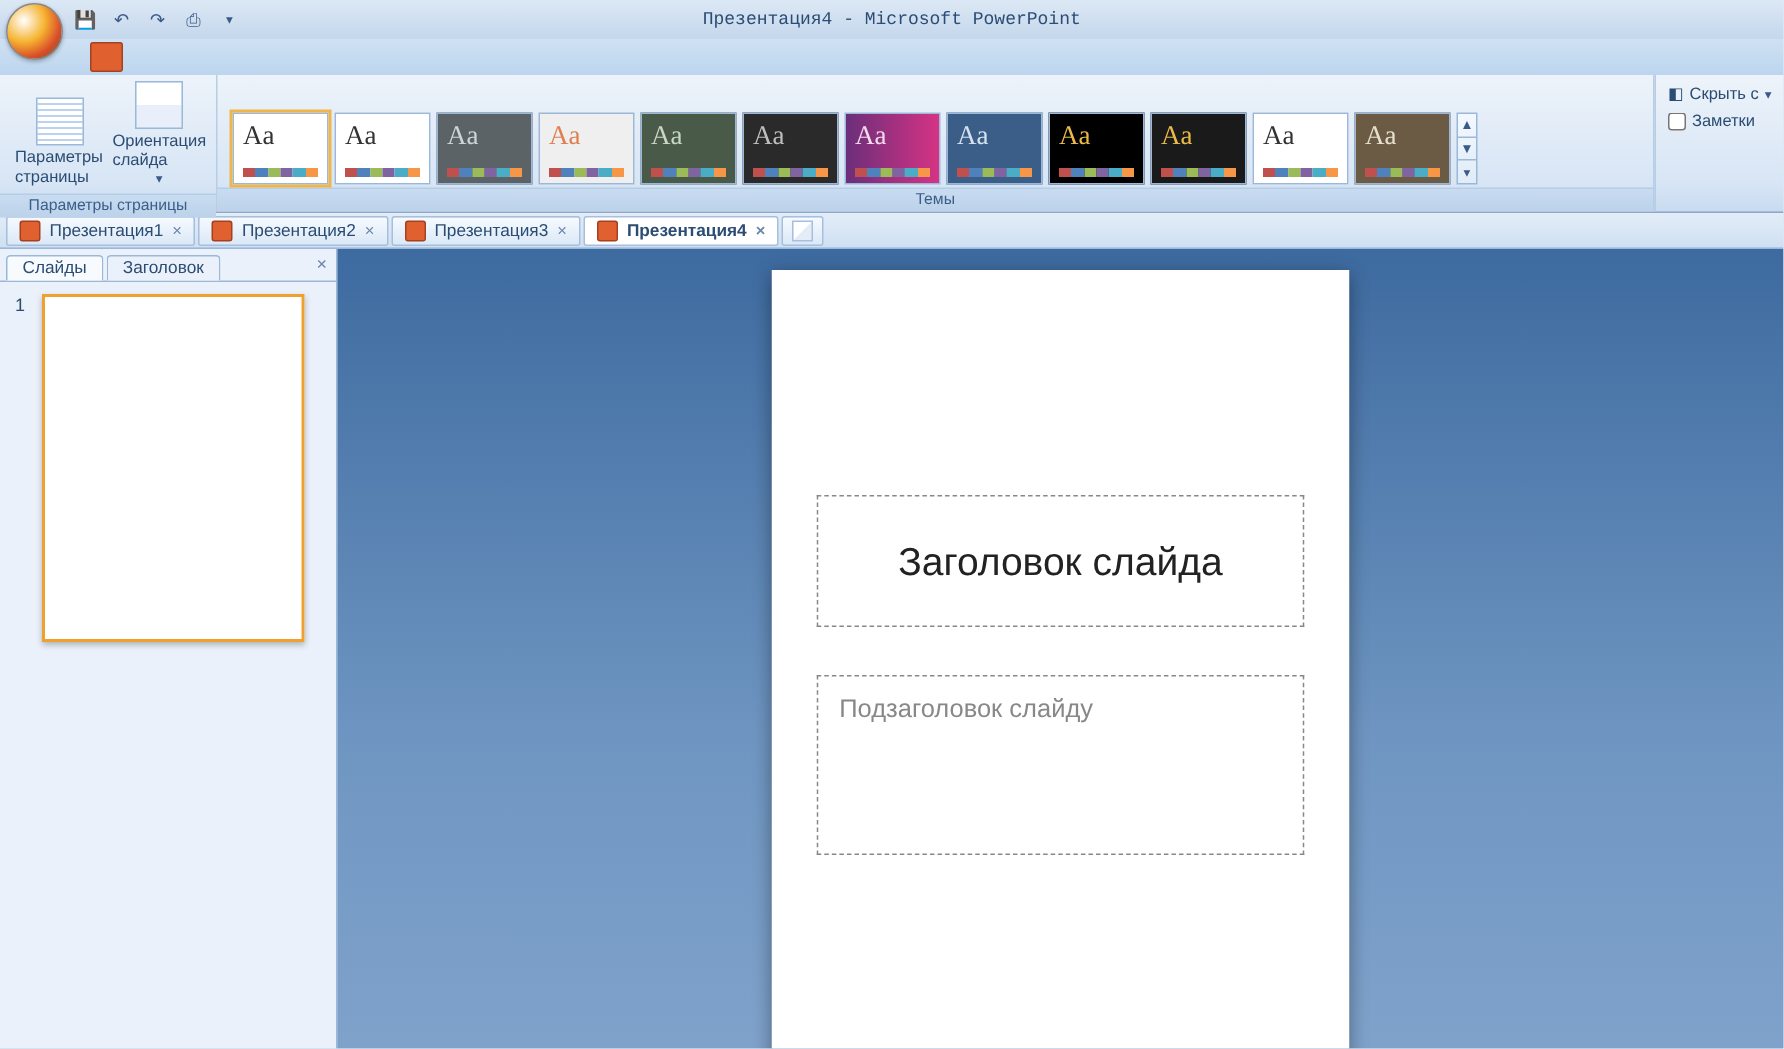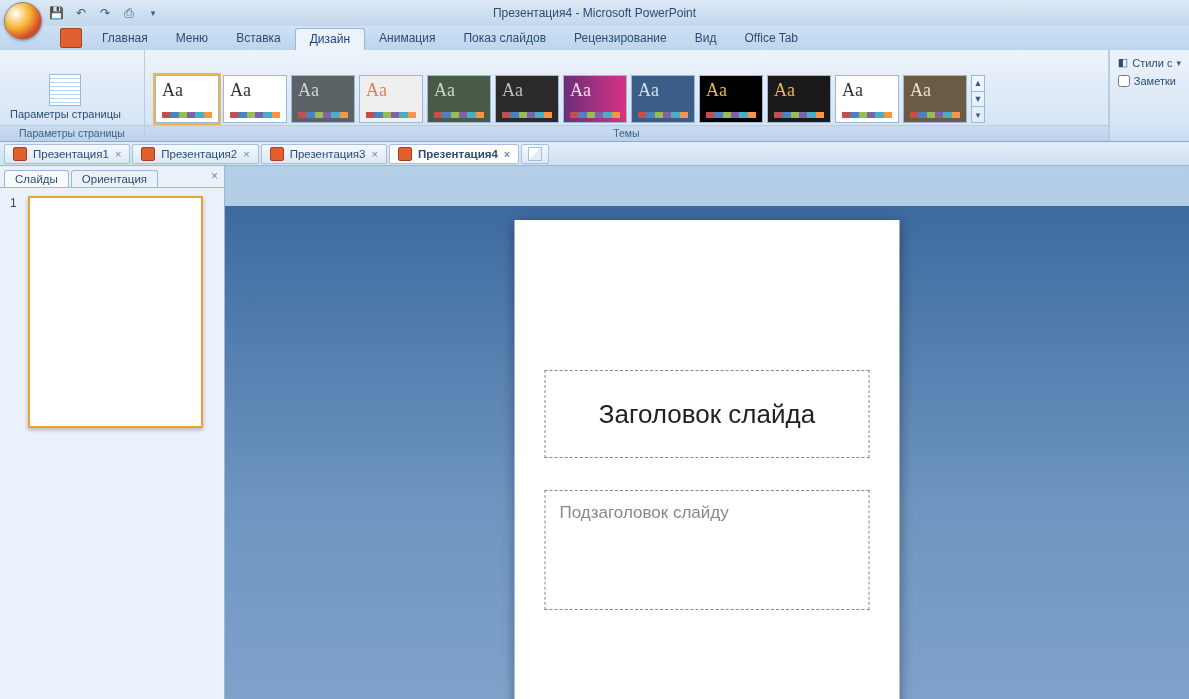--- a/index.html
+++ b/index.html
@@ -4,21 +4,21 @@
 <style>
 * { box-sizing: border-box; margin: 0; padding: 0; font-family: "Segoe UI", Tahoma, sans-serif; }
 html, body { width: 1189px; height: 699px; overflow: hidden; }
 body { background: linear-gradient(to bottom, #bcd4ec 0%, #a0bbd9 100%); display:flex; flex-direction:column; }
 
 
 .titlebar { height: 26px; background: linear-gradient(to bottom,#dce8f5,#c4d7ec); display:flex; align-items:center; font-size:12px; color:#2b4d73; position:relative;}
 .office-btn { width:38px; height:38px; border-radius:50%; background: radial-gradient(circle at 30% 30%, #fff,#f6b330 40%, #d84b2a 70%, #3b7f3b 100%); border:1px solid #888; position:absolute; left:4px; top:2px; z-index:50; box-shadow:0 1px 3px rgba(0,0,0,.3);}
 .qat { margin-left:48px; display:flex; gap:6px; align-items:center;}
 .qat-item { width:18px; height:18px; display:flex; align-items:center; justify-content:center; color:#3a5b87; font-size:12px; cursor:pointer;}
-.title-text { position:absolute; left:50%; transform:translateX(-50%); }
+.title-text { position:absolute; left:50%; transform:translateX(-50%);font-family:Liberation Mono, monospace; }
 
 
 .tabstrip { height:24px; background: linear-gradient(to bottom,#cfe1f3,#bcd5ee); display:flex; align-items:flex-end; padding-left:60px; font-size:12px;}
 .tabstrip .sys-ico { width:22px; height:20px; background:#e06030; border:1px solid #a34020; border-radius:2px; margin-right:6px; margin-bottom:2px;}
 .menu-tab { padding:3px 14px 4px; color:#2b4d73; cursor:pointer; }
 .menu-tab.active { background:#edf3fa; border:1px solid #9bb8d9; border-bottom:none; border-radius:3px 3px 0 0; color:#15428b;}
 
 
 .ribbon { height:92px; background: linear-gradient(to bottom,#edf3fa,#d7e5f5 80%, #c8dbf0); border-bottom:1px solid #8fa8c8; display:flex; position:relative;}
 .ribbon-group { border-right:1px solid #b7cce5; display:flex; flex-direction:column; height:100%;}
@@ -65,21 +65,21 @@
 .main { flex:1; display:flex; min-height:0;border-radius:18px;}
 .sidepanel { width:225px; background:#eaf1fa; border-right:1px solid #9bb8d9; display:flex; flex-direction:column;}
 .sp-tabs { height:22px; display:flex; align-items:flex-end; padding:0 4px; border-bottom:1px solid #9bb8d9; position:relative;}
 .sp-tab { padding:2px 10px; font-size:11.5px; color:#2b4d73; border:1px solid #9bb8d9; border-bottom:none; background:#eaf1fa; margin-right:2px; cursor:pointer; border-radius:3px 3px 0 0;}
 .sp-tab.active { background:#f8fbfe;}
 .sp-close { position:absolute; right:6px; top:3px; font-size:12px; color:#6c87a9; cursor:pointer;}
 .thumb-area { flex:1; padding:8px 10px; display:flex; gap:6px;}
 .thumb-num { width:12px; font-size:12px; color:#2b4d73;}
 .thumb { width:175px; height:232px; background:#fff; border:2px solid #f0a030; box-shadow:0 2px 4px rgba(0,0,0,.25);}
 
-.workspace { flex:1; display:flex; flex-direction:column; background:linear-gradient(to bottom,#3d6a9f,#6e95c1 60%, #7fa2cb); position:relative;margin-top:40px;}
+.workspace { flex:1; display:flex; flex-direction:column; background:linear-gradient(to bottom,#3d6a9f,#6e95c1 60%, #7fa2cb); position:relative;}
 .slide-canvas { flex:1; position:relative; overflow:hidden;}
 .slide { position:absolute; left:50%; top:14px; transform:translateX(-50%); width:385px; height:630px; background:#fff; box-shadow:0 3px 12px rgba(0,0,0,.4);}
 .ph-title { position:absolute; left:30px; right:30px; top:150px; height:88px; border:1px dashed #888; display:flex; align-items:center; justify-content:center; font-size:26px; color:#222;}
 .ph-sub { position:absolute; left:30px; right:30px; top:270px; height:120px; border:1px dashed #888; padding:12px 14px; font-size:17px; color:#888;}
 
 .notes { height:30px; background:#fff; border-top:1px solid #9bb8d9; margin:0 6px 0 0; padding:4px 8px; font-size:14px; color:#999; position:absolute; bottom:0; left:6px; right:0;}
 
 .dd::after{ content:" ▾"; font-size:9px; color:#3a5b87;}
 </style>
 </head>
@@ -92,40 +92,33 @@
     <div class="qat-item">↶</div>
     <div class="qat-item">↷</div>
     <div class="qat-item">⎙</div>
     <div class="qat-item dd"></div>
   </div>
   <div class="title-text">Презентация4 - Microsoft PowerPoint</div>
 </div>
 
 <div class="tabstrip">
   <div class="sys-ico"></div>
-  <div id="menu-tabs" style="display: flex;">
-      <div class="menu-tab">Главная</div>
-      <div class="menu-tab">Меню</div>
-      <div class="menu-tab">Вставка</div>
-      <div class="menu-tab active">Дизайн</div>
-      <div class="menu-tab">Анимация</div>
-      <div class="menu-tab">Показ слайдов</div>
-      <div class="menu-tab">Рецензирование</div>
-      <div class="menu-tab">Вид</div>
-      <div class="menu-tab">Office Tab</div>
-    </div>
 </div>
 
 <div class="ribbon">
 
   <div class="ribbon-group" style="width:145px">
     <div class="group-body">
       <div class="rg-btn">
         <div class="ico pages"></div>
         <span>Параметры страницы</span>
+      </div>
+      <div class="rg-btn dd">
+        <div class="ico orient"></div>
+        <span>Ориентация слайда</span>
       </div>
     </div>
     <div class="group-label">Параметры страницы</div>
   </div>
 
   <div class="ribbon-group" style="flex:1">
     <div class="group-body" style="justify-content:space-between;">
       <div class="theme-gallery">
         <div id="theme-items" style="display:flex;gap:4px;">
             <div class="theme-item selected" style="background: rgb(255, 255, 255);">
@@ -267,21 +260,21 @@
           <div>▾</div>
         </div>
       </div>
     </div>
     <div class="group-label">Темы</div>
   </div>
 
   <div class="ribbon-right">
     <div class="row dd">
       <span>◧</span>
-      <span>Стили с</span>
+      <span>Скрыть с</span>
     </div>
     <div class="row">
       <input type="checkbox" style="">
       <span>Заметки</span>
     </div>
   </div>
 </div>
 
 <div class="doctabs">
   <div id="doc-tab-items" style="display:flex;gap:2px;">
@@ -308,21 +301,21 @@
     </div>
   <div class="doctab new">
       <span class="page-ico"></span>
     </div>
 </div>
 
 <div class="main">
   <div class="sidepanel">
     <div class="sp-tabs">
       <div class="sp-tab active">Слайды</div>
-      <div class="sp-tab">Ориентация</div>
+      <div class="sp-tab">Заголовок</div>
       <div class="sp-close">×</div>
     </div>
     <div class="thumb-area">
       <div class="thumb-num">1</div>
       <div class="thumb"></div>
     </div>
   </div>
 
   <div class="workspace">
     <div class="slide-canvas">

